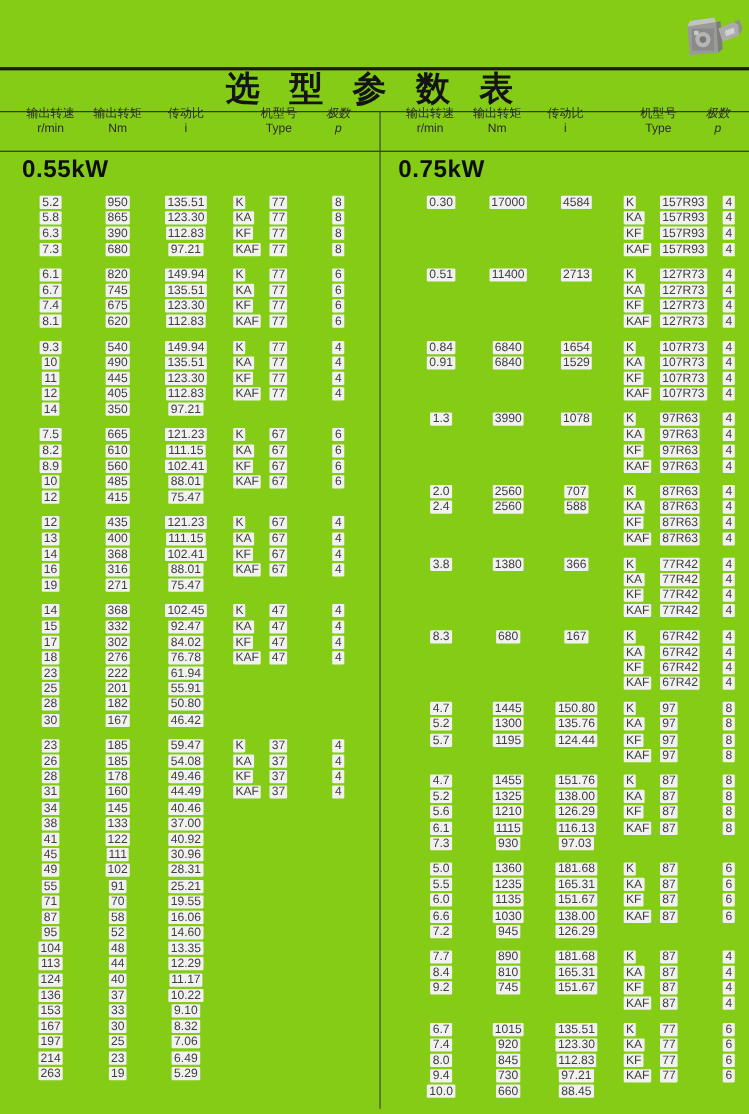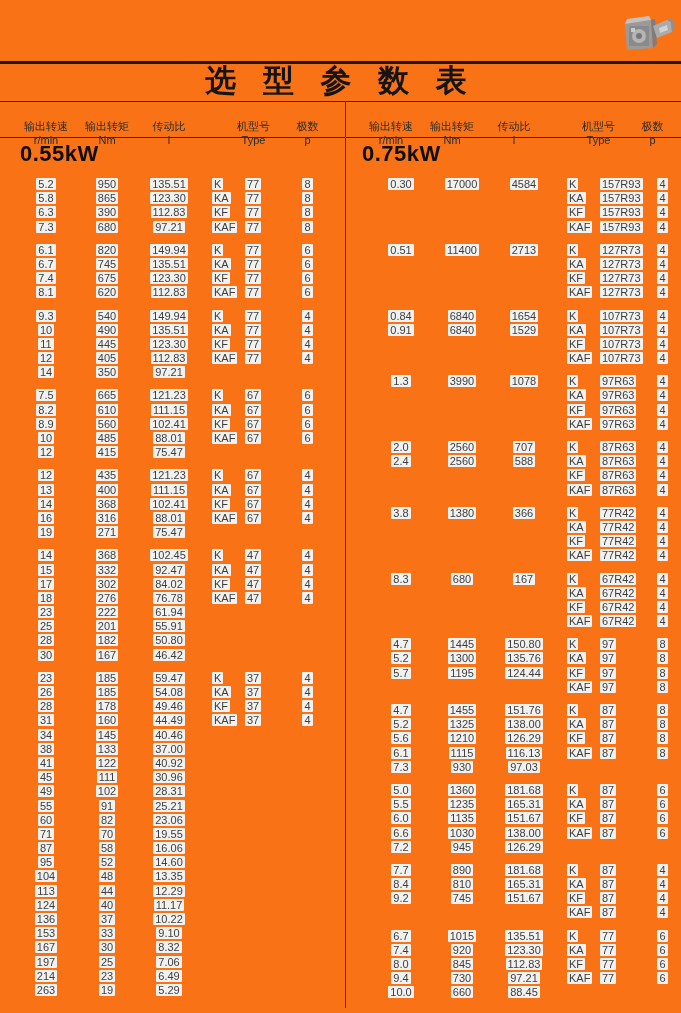--- a/index.html
+++ b/index.html
@@ -1,46 +1,46 @@
 <!DOCTYPE html>
 <html><head>
 <meta charset="utf-8">
 <style>
   * { margin:0; padding:0; box-sizing:border-box; }
   html,body { background:#e8e8e8; }
   body { font-family:"Liberation Sans","DejaVu Sans",sans-serif; }
   .page {
     position:relative; width:681px; height:1013px; margin:0 auto;
-    background:#f97316; overflow:hidden; color:#3d3d3d;
+    background:#84cc16; overflow:hidden; color:#3d3d3d;
   }
   
   .rule-thick { position:absolute; left:0; top:61px; width:681px; height:3px; background:#1c1c1c; }
   .rule-thin  { position:absolute; left:0; width:681px; height:1px; background:#2a2a2a; }
   .rule-header-top { top:101px; }
   .rule-header-bottom { top:137px; }
   .v-divider { position:absolute; left:345px; top:101px; width:1px; height:907px; background:#3a3a3a; }
 
   
   .title {
     position:absolute; top:60px; left:0; width:681px; text-align:center;
     font-size:31px; font-weight:bold; letter-spacing:9px; color:#141414;
     font-family:"Liberation Sans","DejaVu Sans",sans-serif;
   }
 
   
   .photo { position:absolute; top:10px; right:4px; width:60px; height:50px; }
 
   
-  .hdr { position:absolute; top:119px; height:32px; display:flex; padding-left:12px; }
+  .hdr { position:absolute; top:96px; height:32px; display:flex; padding-left:12px; }
   .hdr-left { left:0; width:345px; }
   .hdr-right { left:345px; width:336px; }
   .hcell { text-align:center; font-size:11px; color:#2b2b2b; line-height:14px; }
   .hcell .u { display:block; }
   .h1 { width:68px; } .h2 { width:54px; } .h3 { width:70px; }
-  .h4 { width:83px; margin-left:8px; } .h5 { width:25px; }
+  .h4 { width:83px; margin-left:8px; } .h5 { width:25px;font-style:italic; }
 
   
   .power {
     position:absolute; top:141px; font-size:22px; font-weight:bold; color:#0e0e0e;
     letter-spacing:0.5px;
   }
   .power-left { left:20px; } .power-right { left:362px; }
 
   
   .datacol { position:absolute; top:177px; }
@@ -436,28 +436,20 @@
         </div>
         <div class="row">
           <div class="c1"><span class="v">55</span></div>
           <div class="c2"><span class="v">91</span></div>
           <div class="c3"><span class="v">25.21</span></div>
           <div class="c4"></div>
           <div class="c5"></div>
           <div class="c6"></div>
         </div>
         <div class="row">
-          <div class="c1"><span class="v">60</span></div>
-          <div class="c2"><span class="v">82</span></div>
-          <div class="c3"><span class="v">23.06</span></div>
-          <div class="c4"></div>
-          <div class="c5"></div>
-          <div class="c6"></div>
-        </div>
-        <div class="row">
           <div class="c1"><span class="v">71</span></div>
           <div class="c2"><span class="v">70</span></div>
           <div class="c3"><span class="v">19.55</span></div>
           <div class="c4"></div>
           <div class="c5"></div>
           <div class="c6"></div>
         </div>
         <div class="row">
           <div class="c1"><span class="v">87</span></div>
           <div class="c2"><span class="v">58</span></div>

